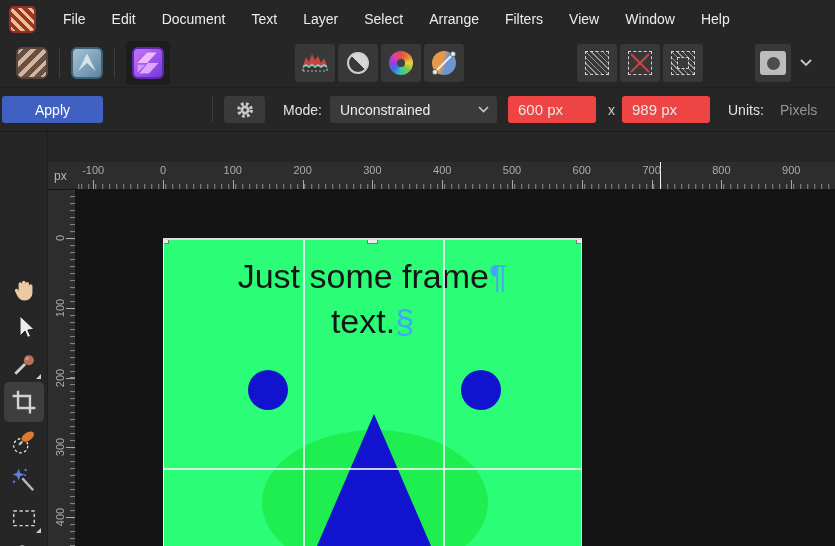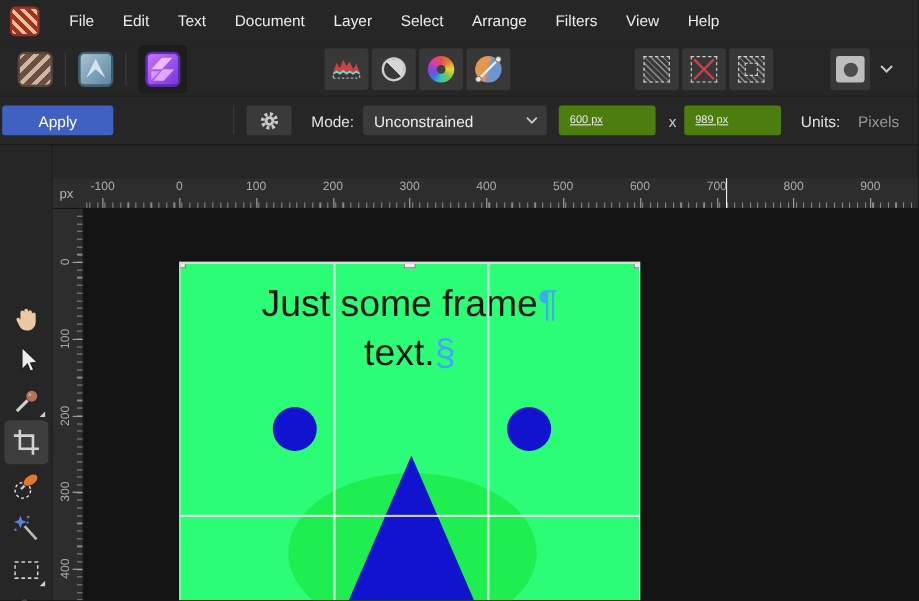--- a/index.html
+++ b/index.html
@@ -44,22 +44,22 @@
   .contextbar { position:absolute; left:0; top:88px; right:0; height:44px; background:#262626; border-bottom:1px solid #191919; }
   .btn { position:absolute; top:8px; height:27px; border-radius:3px; font-size:14px; display:flex; align-items:center; justify-content:center; }
   .btn-apply { left:2px; width:101px; background:#4161c2; color:#ffffff; }
   .btn-cancel { left:110px; width:93px; background:#3a3a3a; color:#e3e3e3; }
   .ctx-sep { position:absolute; left:212px; top:9px; width:1px; height:25px; background:#3e3e3e; }
   .btn-gear { left:224px; width:41px; background:#3a3a3a; }
   .ctx-label { position:absolute; top:0; height:44px; line-height:44px; font-size:14px; color:#e3e3e3; }
   .select-box { position:absolute; left:330px; top:8px; width:167px; height:27px; background:#3a3a3a; border-radius:3px;
     display:flex; align-items:center; font-size:14px; color:#eeeeee; padding:0 8px 0 10px;justify-content:space-between; }
   .select-box .val { flex:1; }
-  .dim-input { position:absolute; top:8px; width:88px; height:27px; background:#4d7c0f; border:none; border-radius:3px;
-    color:#e8e8e8; font-size:10px; padding-left:10px; font-family:"Liberation Sans",sans-serif;text-decoration:underline; }
+  .dim-input { position:absolute; top:8px; width:88px; height:27px; background:#ef4444; border:none; border-radius:3px;
+    color:#e8e8e8; font-size:15px; padding-left:10px; font-family:"Liberation Sans",sans-serif; }
   .units-val { color:#969696; }
 
   
   .tabbar { position:absolute; left:48px; top:132px; right:0; height:30px; background:#2c2c2c; border-bottom:1px solid #1c1c1c; }
   .tab-label { position:absolute; left:14px; top:0; line-height:30px; font-size:13px; color:#d6d6d6; }
   .tab-close { position:absolute; right:32px; top:0; line-height:28px; font-size:16px; color:#c4c4c4; cursor:default; }
   .tab-frag-stripe { position:absolute; right:15px; top:8px; width:2px; height:14px;
     background:linear-gradient(#e05252 0 50%, #4a7de0 50% 100%); }
   .tab-frag-num { position:absolute; right:5px; top:0; line-height:30px; font-size:13px; color:#eeeeee; }
 
@@ -106,27 +106,28 @@
 </head>
 <body>
 
 <div id="app">
 
   <div class="menubar">
     <div class="applogo"></div>
     <div class="menuitems">
       <span class="mi">File</span>
       <span class="mi">Edit</span>
+      <span class="mi">Document</span>
       <span class="mi">Text</span>
-      <span class="mi">Document</span>
       <span class="mi">Layer</span>
       <span class="mi">Select</span>
       <span class="mi">Arrange</span>
       <span class="mi">Filters</span>
       <span class="mi">View</span>
+      <span class="mi">Window</span>
       <span class="mi">Help</span>
     </div>
   </div>
 
   <div class="toolbar">
     <div class="personas">
       <div class="persona p-photo-muted"></div>
       <div class="vsep"></div>
       <div class="persona p-designer">
         <svg viewBox="0 0 32 32">

